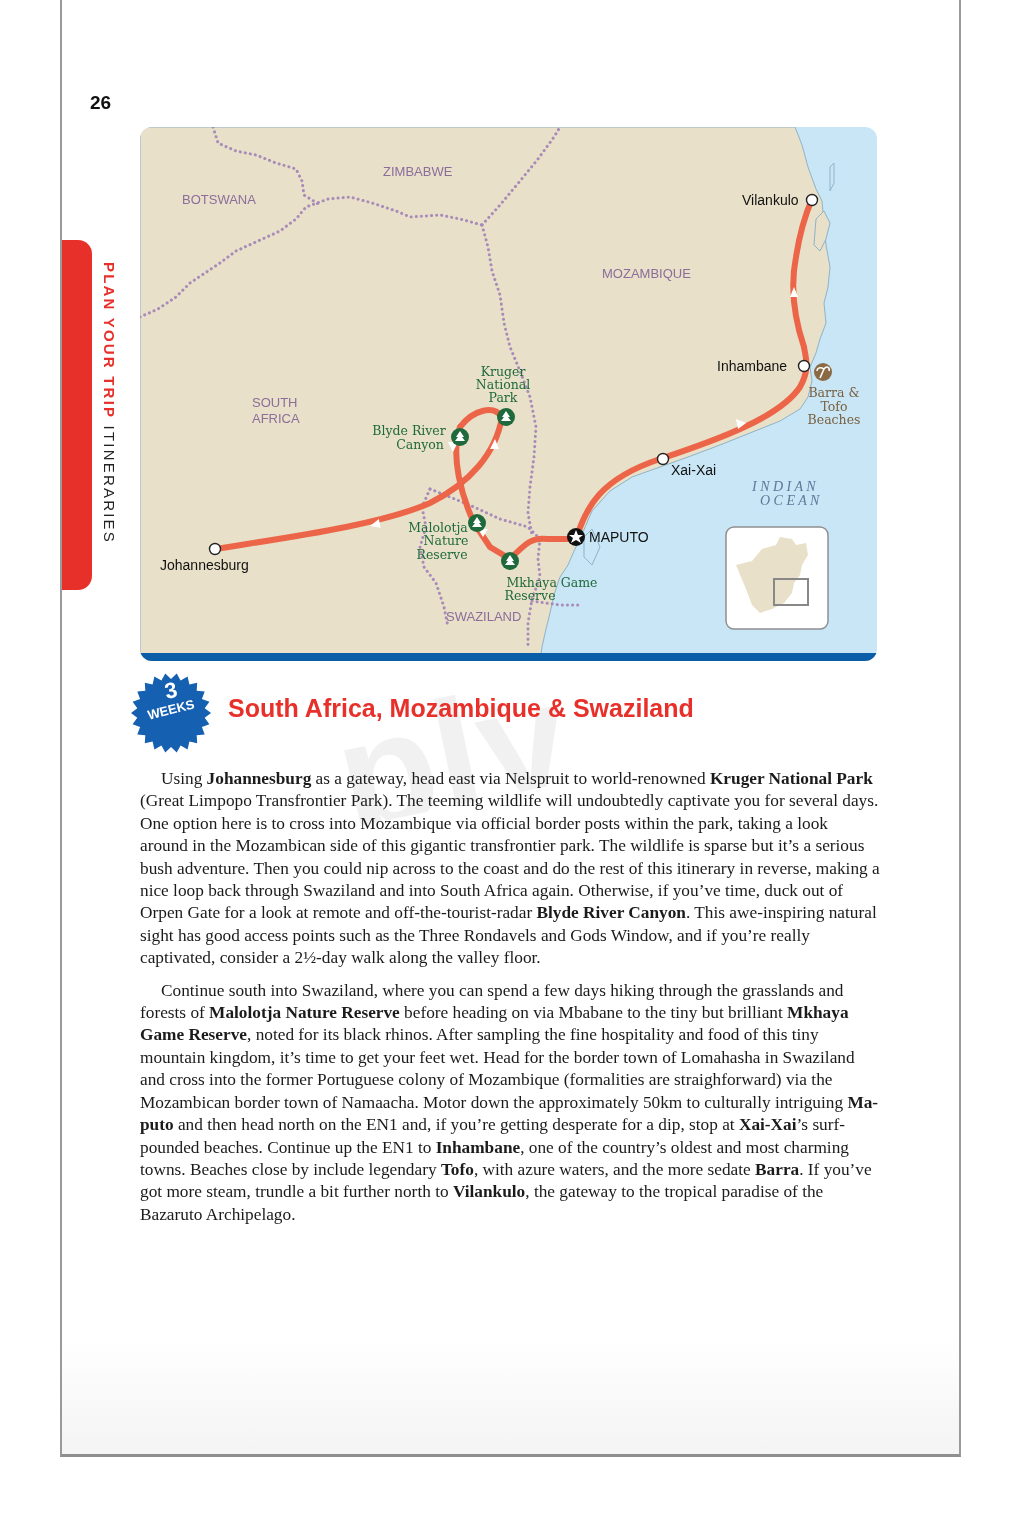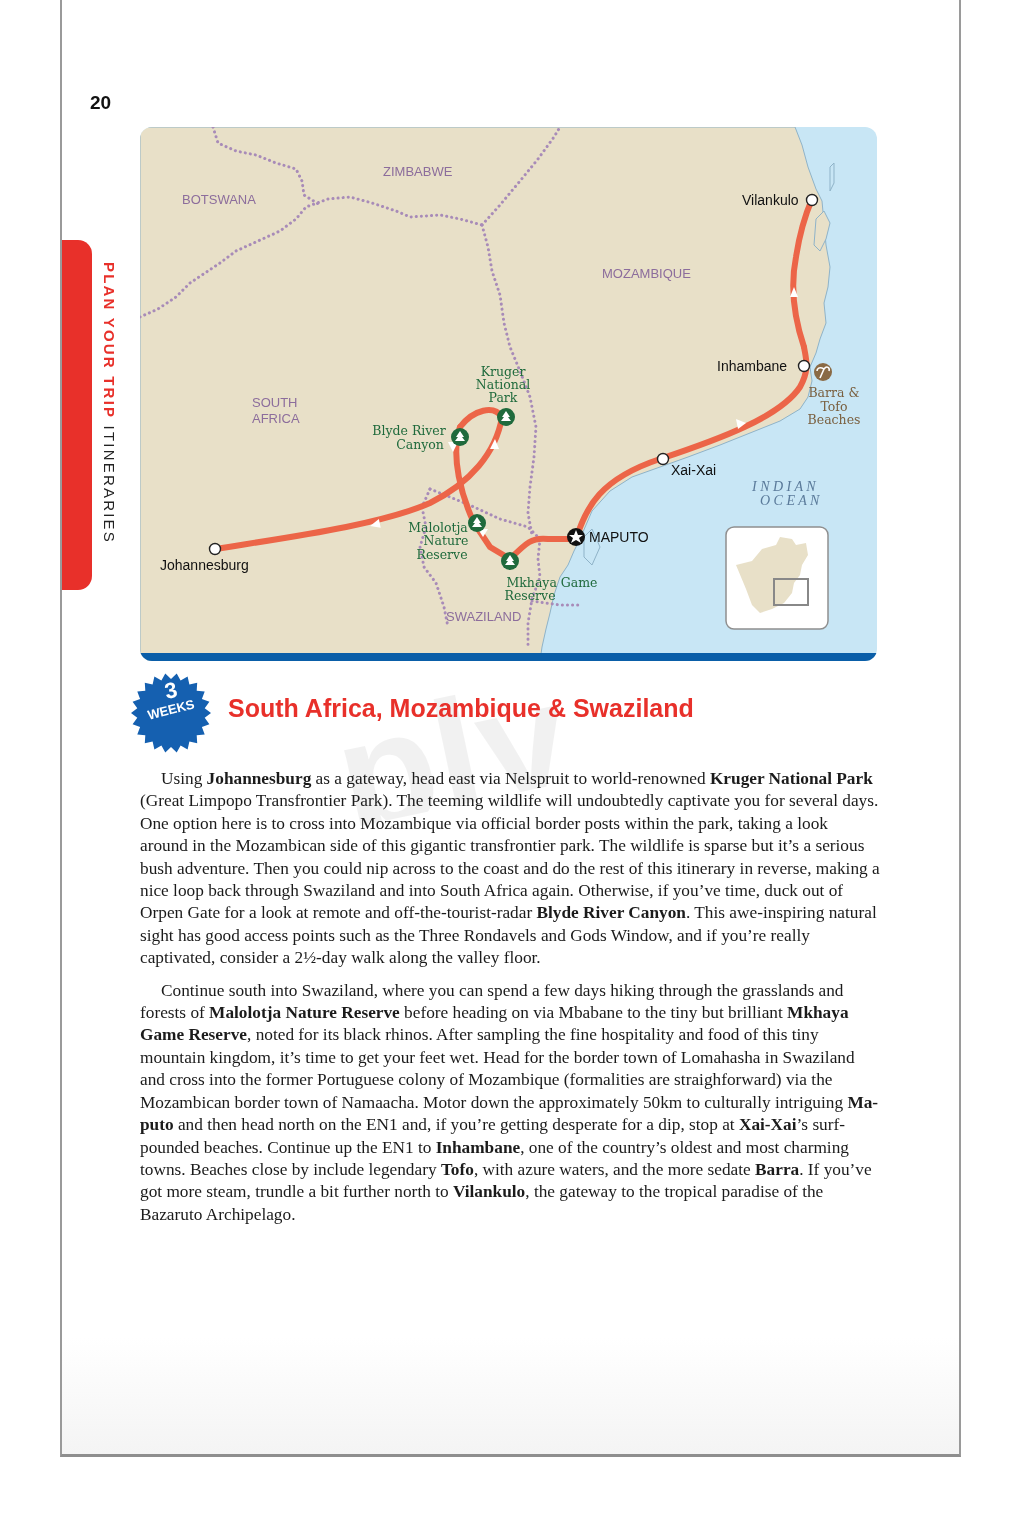--- a/index.html
+++ b/index.html
@@ -23,21 +23,21 @@
   .body-text { position:absolute; left:140px; top:768px; width:740px; font-family:"Liberation Serif", serif; font-size:17.3px; line-height:22.4px; color:#1b1b1b; text-align:left; }
   .body-text p { margin:0 0 10px 0; }
   .body-text p.indent { text-indent:21px; }
   .body-text b { font-weight:bold; }
 </style>
 </head>
 <body>
 
 <div class="page-frame"></div>
 
-<div class="page-number">20</div>
+<div class="page-number">26</div>
 
 <div class="side-tab"></div>
 <div class="side-label">
   <span class="bold">PLAN YOUR TRIP</span>
   <span class="light">ITINERARIES</span>
 </div>
 
 <div class="map">
 <svg width="737" height="534" viewBox="0 0 737 534">
 

